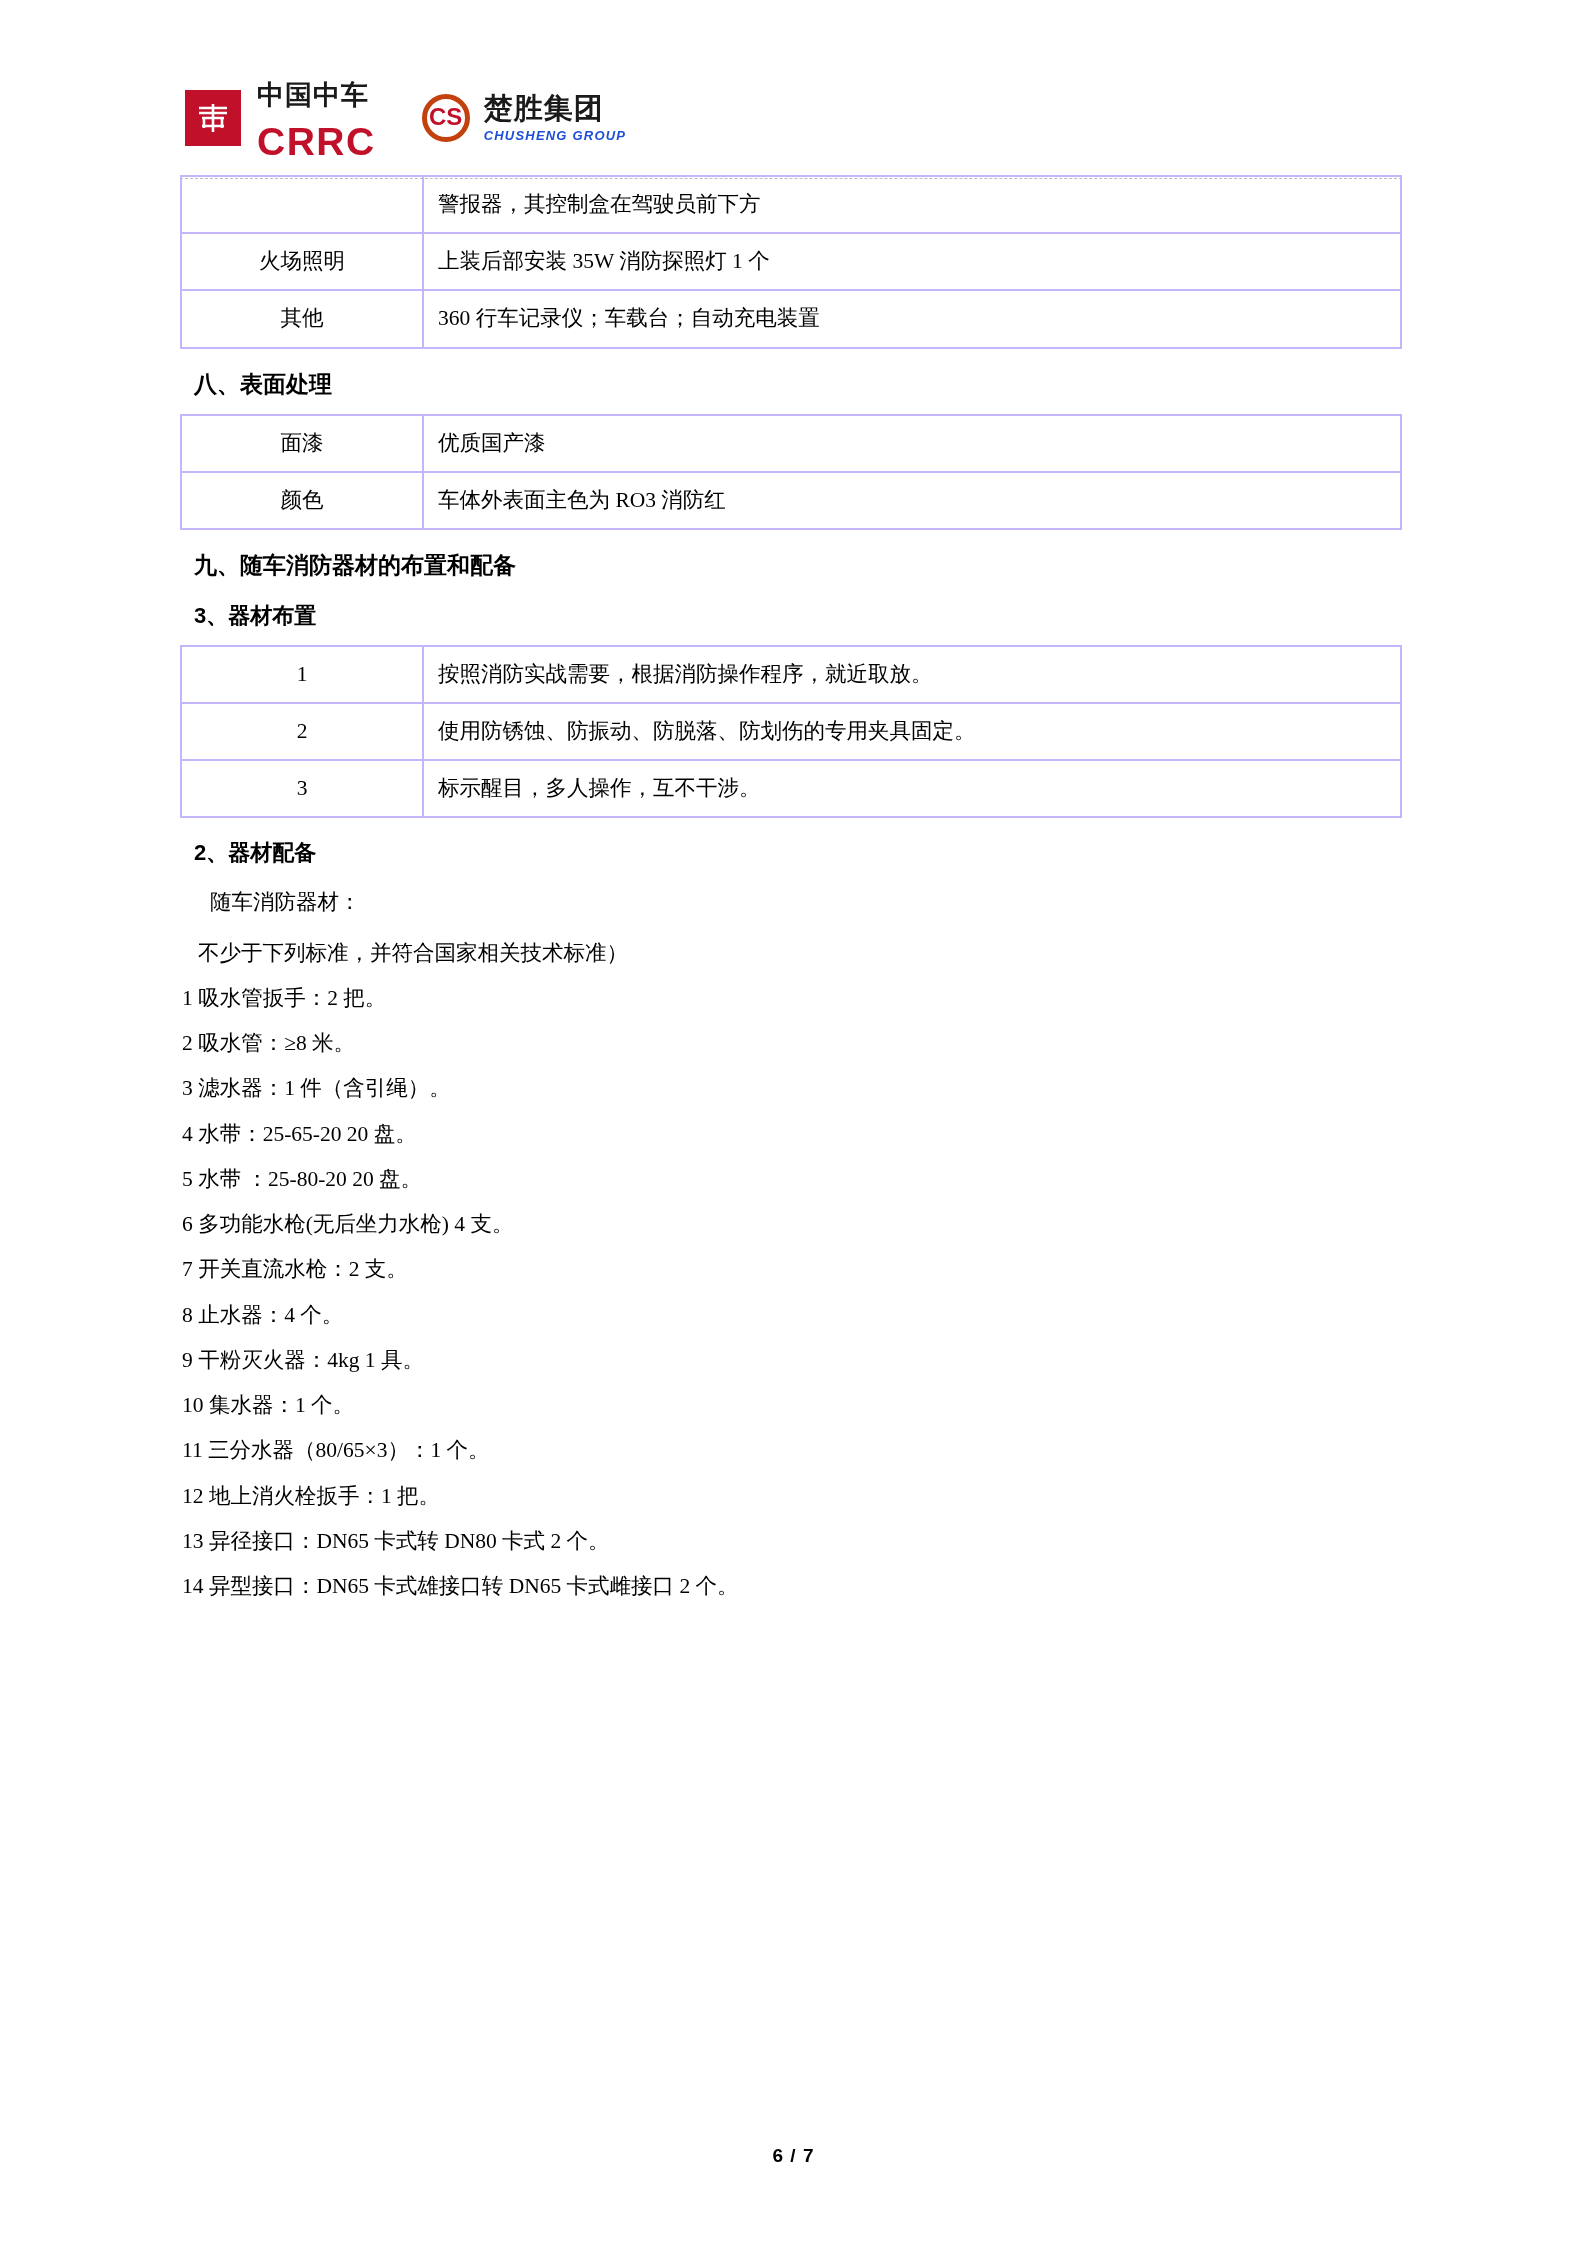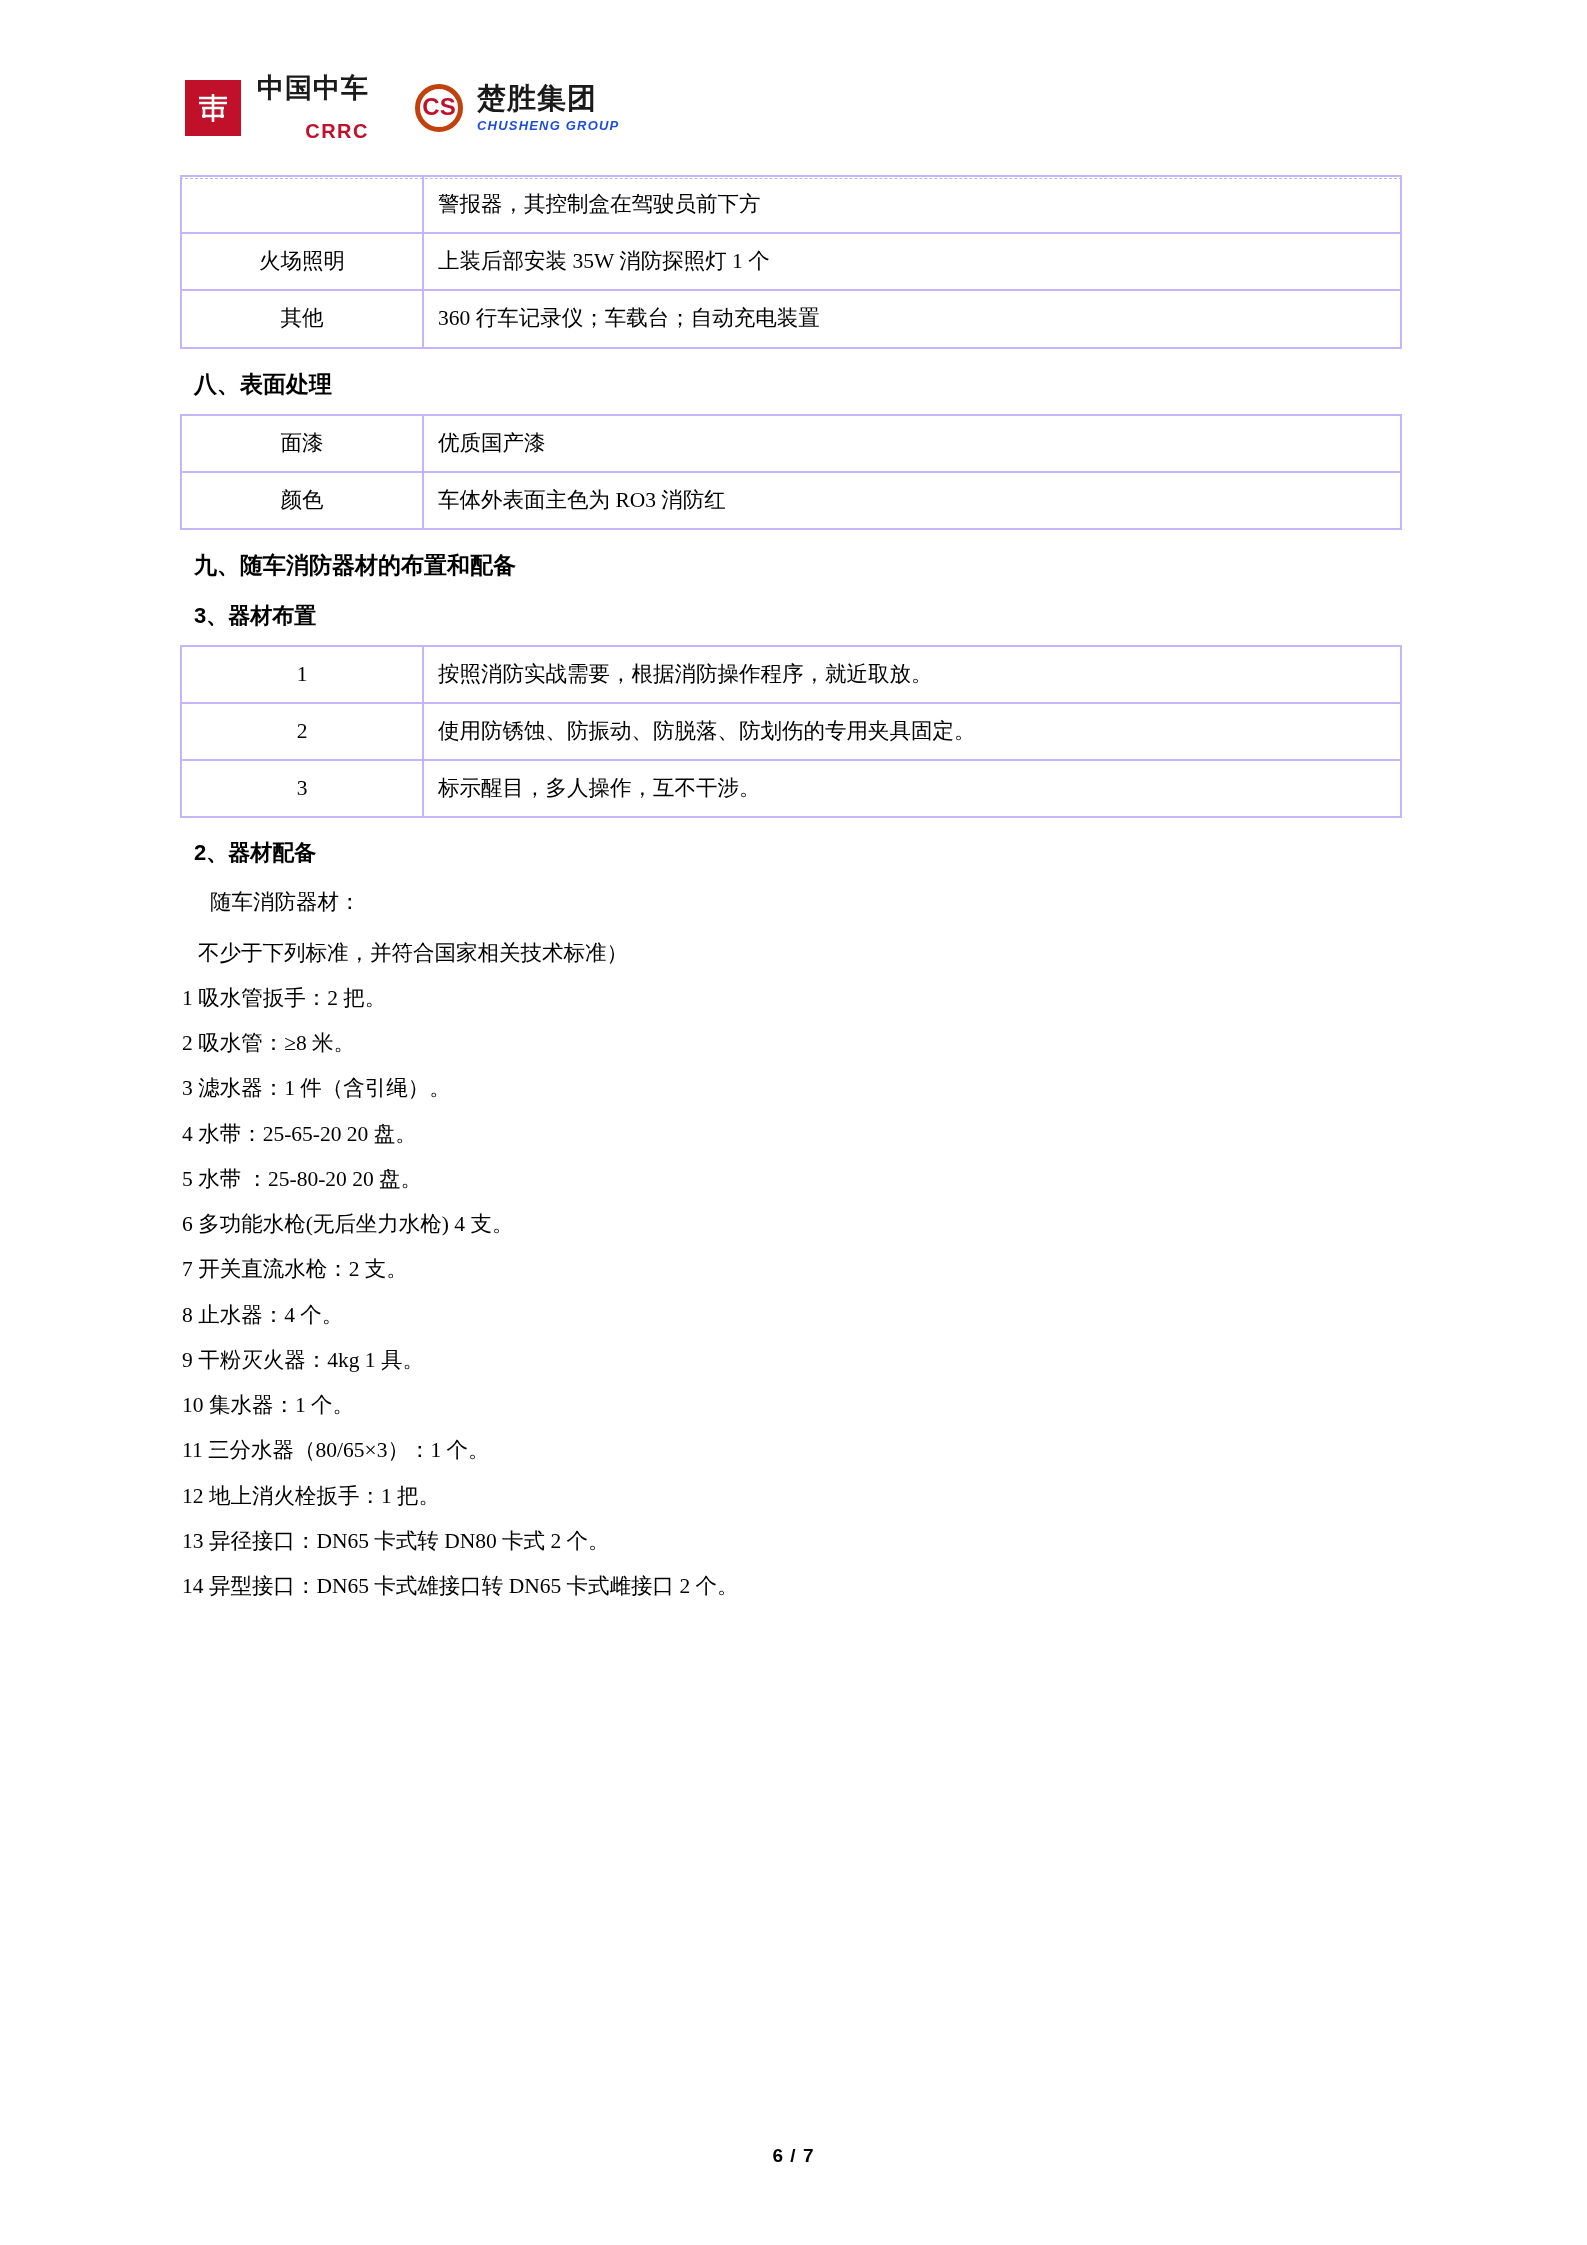--- a/index.html
+++ b/index.html
@@ -47,29 +47,29 @@
     flex-direction: column;
     line-height: 1.0;
     margin-left: 2px;
   }
   .crrc-cn {
     font-family: "Liberation Sans", sans-serif;
     font-weight: bold;
     font-size: 27px;
     letter-spacing: 1px;
     color: #1a1a1a;
+    margin-top: 7px;
   }
   .crrc-en {
     font-family: "Liberation Sans", sans-serif;
     font-weight: bold;
-    font-size: 20px;
+    font-size: 39px;
     letter-spacing: 1.5px;
     color: #c0102a;
-    margin-top: 19px;
-    text-align: right;
+    margin-top: 13px;
   }
   .sep-space { width: 18px; }
   .cs-mark {
     width: 48px;
     height: 48px;
     border-radius: 50%;
     border: 5px solid #c2410c;
     position: relative;
     box-sizing: border-box;
     display: flex;

